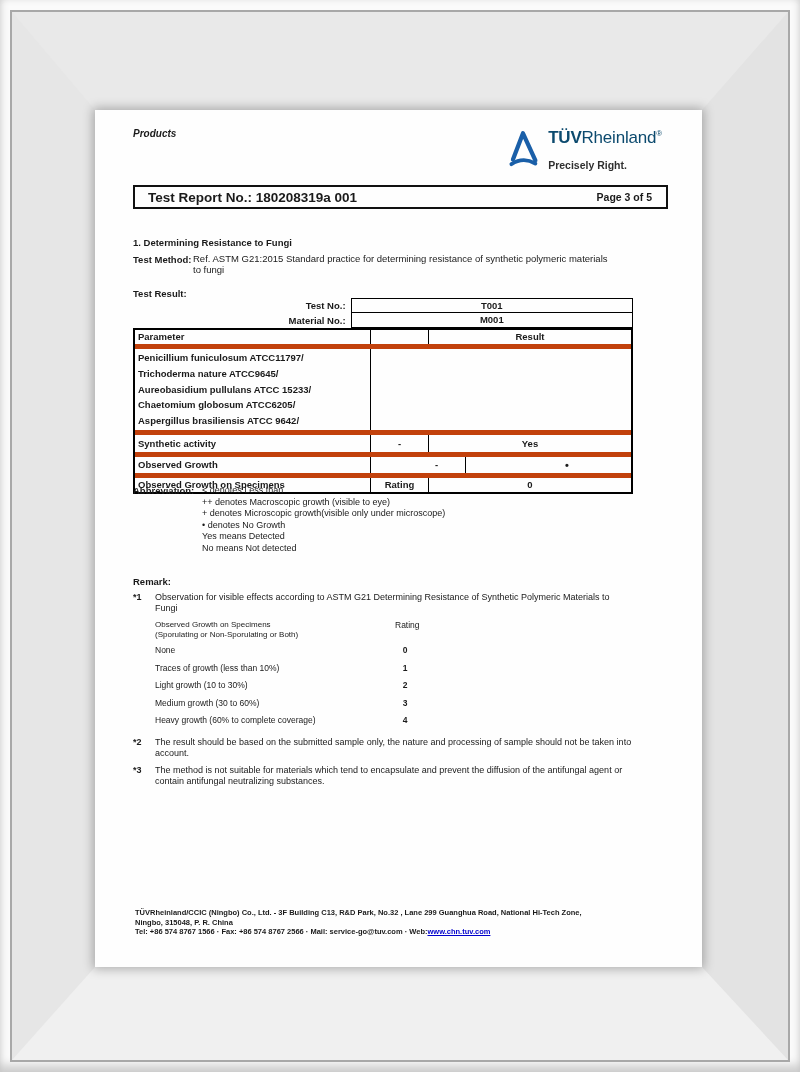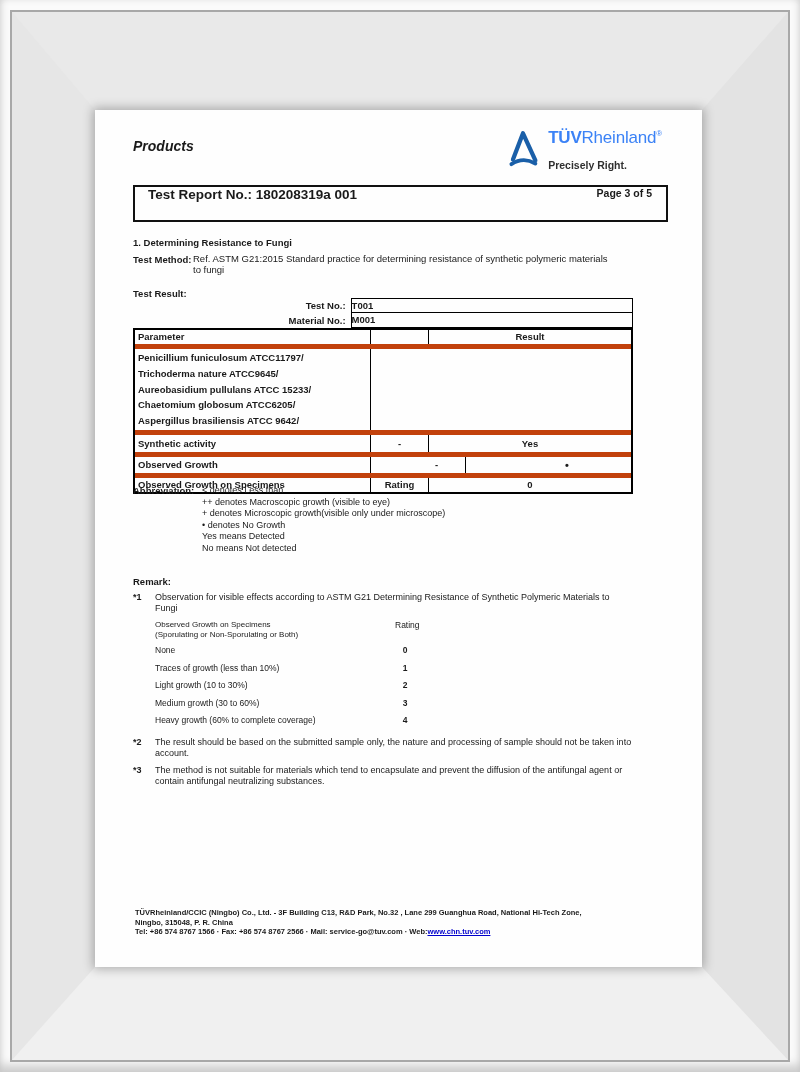--- a/index.html
+++ b/index.html
@@ -13,47 +13,47 @@
     box-shadow:inset 0 2px 5px rgba(0,0,0,.05), inset 0 -7px 10px rgba(0,0,0,.18);}
   .frame-line{position:absolute;inset:10px;border:2px solid #a8a8a8;}
   .frame-bevel{position:absolute;inset:12px;border-style:solid;
     border-width:98px 86px 93px 83px;
     border-color:#e9e9e9 #e3e3e3 #f0f0f0 #e6e6e6;}
   .page{position:absolute;left:95px;top:110px;width:607px;height:857px;
     background:#fefefe;box-shadow:0 0 10px 2px rgba(0,0,0,.28);}
 
   
   .page-header{position:absolute;top:18px;left:38px;right:40px;display:flex;justify-content:space-between;align-items:flex-start;}
-  .products{font-style:italic;font-weight:bold;font-size:14px;margin-top:10px;}
+  .products{font-style:italic;font-weight:bold;font-size:10px;}
   .logo{display:flex;align-items:flex-start;}
   .logo-tri{width:34px;height:40px;margin-right:8px;}
-  .logo-text .brand{font-size:17px;color:#3b82f6;letter-spacing:-.2px;white-space:nowrap;}
+  .logo-text .brand{font-size:17px;color:#0c4a6e;letter-spacing:-.2px;white-space:nowrap;}
   .brand-tuv{font-weight:bold;}
   .brand-reg{font-size:8px;vertical-align:super;}
   .tagline{font-size:10.5px;font-weight:600;color:#2f2f2f;margin-top:11px;}
 
   
-  .report-bar{position:absolute;top:75px;left:38px;width:535px;height:37px;box-sizing:border-box;
-    border:2px solid #111;display:flex;align-items:flex-start;justify-content:space-between;padding:0 14px 0 13px;}
+  .report-bar{position:absolute;top:75px;left:38px;width:535px;height:24px;box-sizing:border-box;
+    border:2px solid #111;display:flex;align-items:center;justify-content:space-between;padding:0 14px 0 13px;}
   .report-title{font-weight:bold;font-size:13.5px;}
   .report-page{font-weight:bold;font-size:10.5px;}
 
   
   .section{position:absolute;top:127px;left:38px;width:515px;font-size:9.5px;}
   .sec-heading{font-weight:bold;}
   .method-row{display:flex;margin-top:6px;}
   .method-label{font-weight:bold;width:60px;flex:none;}
   .method-text{width:425px;line-height:10.5px;}
   .result-label{font-weight:bold;margin-top:13px;}
 
   
   .rtable{position:absolute;top:188px;left:38px;width:500px;font-size:9.5px;font-weight:bold;}
   .pre-row{display:flex;}
   .pre-label{width:237px;box-sizing:border-box;text-align:right;padding-right:5px;line-height:15px;}
-  .pre-value{width:308px;box-sizing:border-box;border:1px solid #000;text-align:left;line-height:13px;}
+  .pre-value{width:308px;box-sizing:border-box;border:1px solid #000;text-align:center;line-height:13px;}
   .pre-row.second .pre-value{border-top:none;}
   .tbl{border:2px solid #000;}
   .trow{display:flex;border-bottom:5px solid #c2410c;}
   .trow:last-child{border-bottom:none;}
   .c1{width:236px;box-sizing:border-box;border-right:1px solid #000;padding:0 3px;}
   .c2{width:58px;box-sizing:border-box;border-right:1px solid #000;display:flex;align-items:center;justify-content:center;text-align:center;}
   .c3{flex:1;display:flex;align-items:center;justify-content:center;text-align:center;}
   .hrow{height:14px;line-height:14px;}
   .orow{height:81px;}
   .orow .c1{padding-top:1px;line-height:15.8px;}

